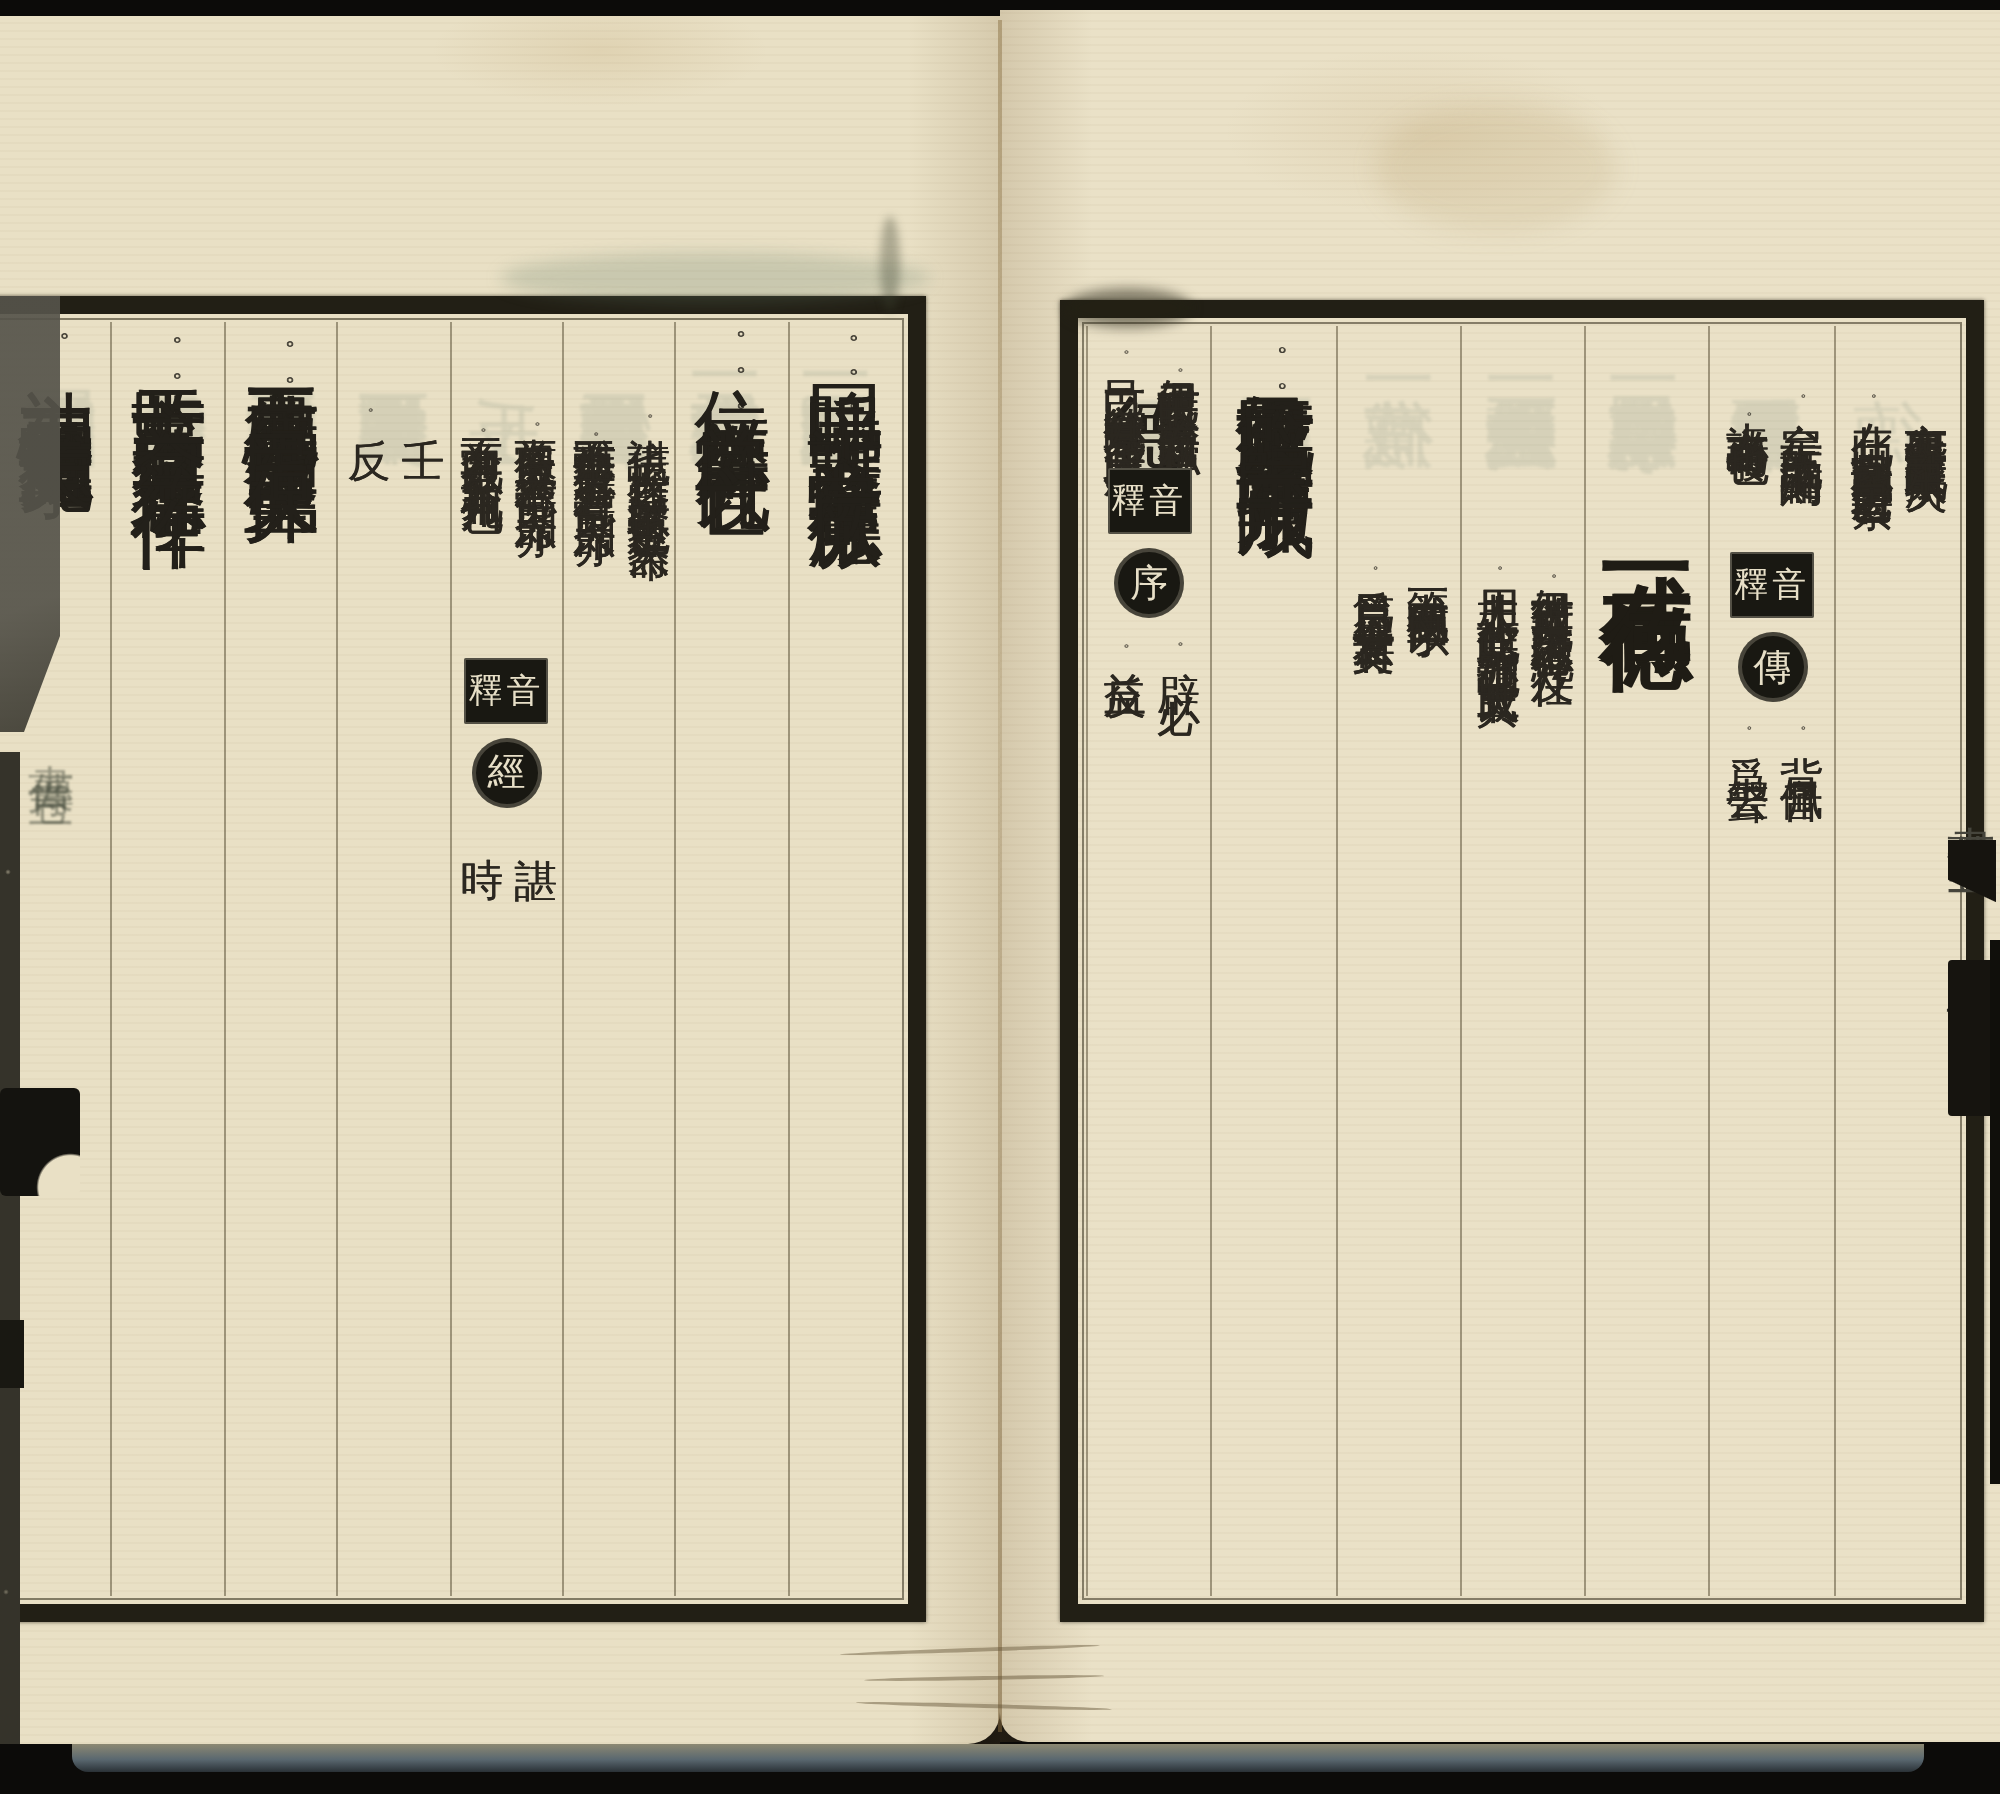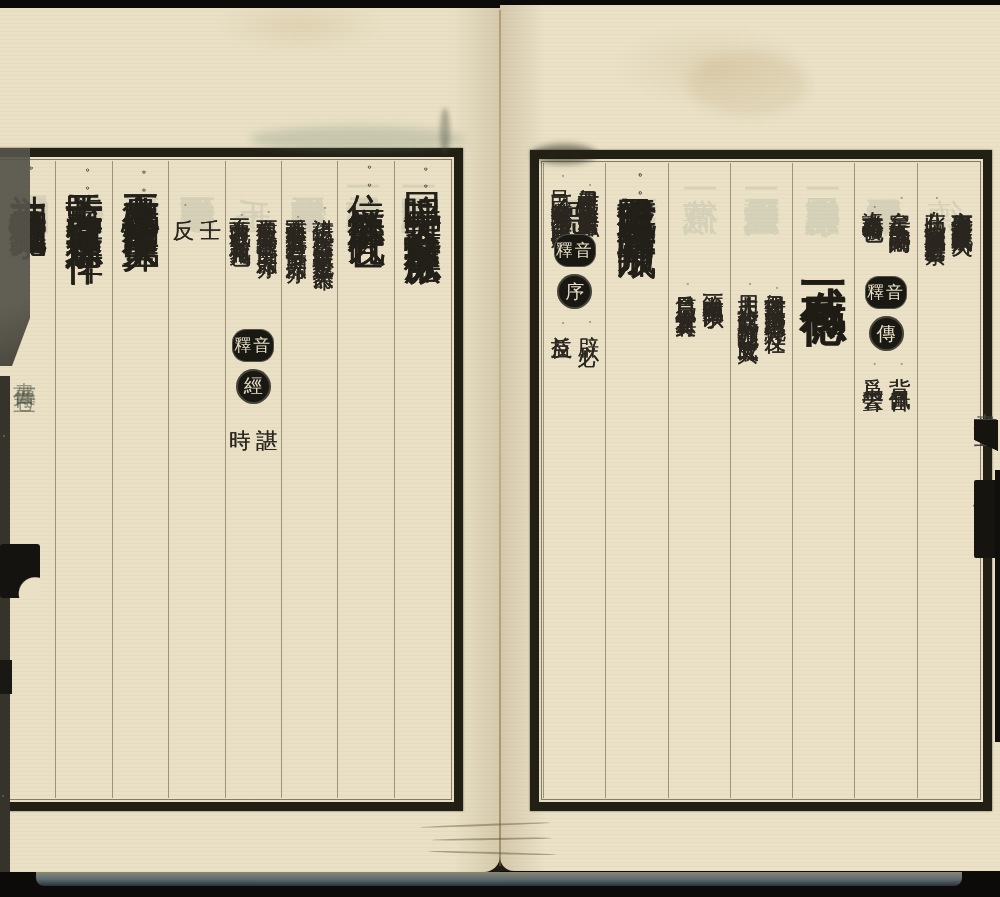--- a/index.html
+++ b/index.html
@@ -41,21 +41,21 @@
        font-size:var(--fs);line-height:var(--lh);letter-spacing:1px;text-shadow:.4px 0 currentColor;}
   .frame-left{--fs:38px;--lh:52px;}
   .frame-right{--fs:40px;--lh:60px;}
   .head{writing-mode:vertical-rl;text-orientation:upright;color:#1f1c15;font-weight:bold;
         font-size:46px;line-height:var(--lh);letter-spacing:5px;text-shadow:.6px 0 currentColor;}
   .dbl{display:flex;flex-direction:row-reverse;align-items:flex-start;}
   .sub{writing-mode:vertical-rl;text-orientation:upright;font-size:21.5px;line-height:27px;
        letter-spacing:1.5px;color:#2b2720;text-shadow:.3px 0 currentColor;}
   .p{display:inline-block;font-size:.34em;line-height:1;opacity:.85;transform:translate(.55em,-.1em);}
   
-  .sealsq{width:42px;height:33px;margin-top:8px;background:#191812;color:#e7dfc7;border-radius:14px;
+  .sealsq{width:42px;height:33px;margin-top:8px;background:#191812;color:#e7dfc7;border-radius:1px;
           display:flex;align-items:center;justify-content:center;font-size:17px;letter-spacing:2px;
           box-shadow:inset 0 0 0 1px rgba(235,226,200,.28);font-family:Liberation Mono, monospace;}
   .sealcirc{width:35px;height:35px;margin-top:7px;background:#191812;color:#e7dfc7;border-radius:50%;
           display:flex;align-items:center;justify-content:center;font-size:19px;
           box-shadow:inset 0 0 0 2px rgba(235,226,200,.22);}
   
   .ghost{position:absolute;inset:12px 8px;display:flex;flex-direction:row-reverse;justify-content:space-around;
          transform:scaleX(-1);opacity:.11;filter:blur(.7px);pointer-events:none;z-index:1;}
   .gcol{writing-mode:vertical-rl;text-orientation:upright;font-size:36px;line-height:50px;color:#3d5a50;}
   

